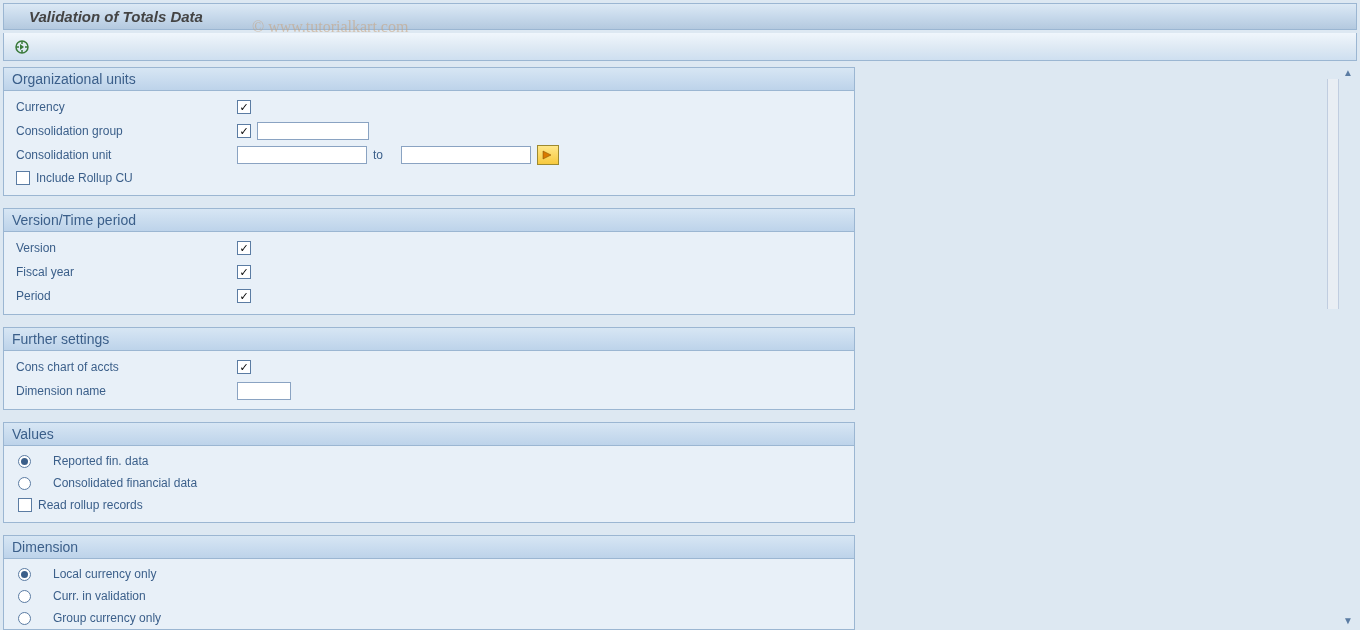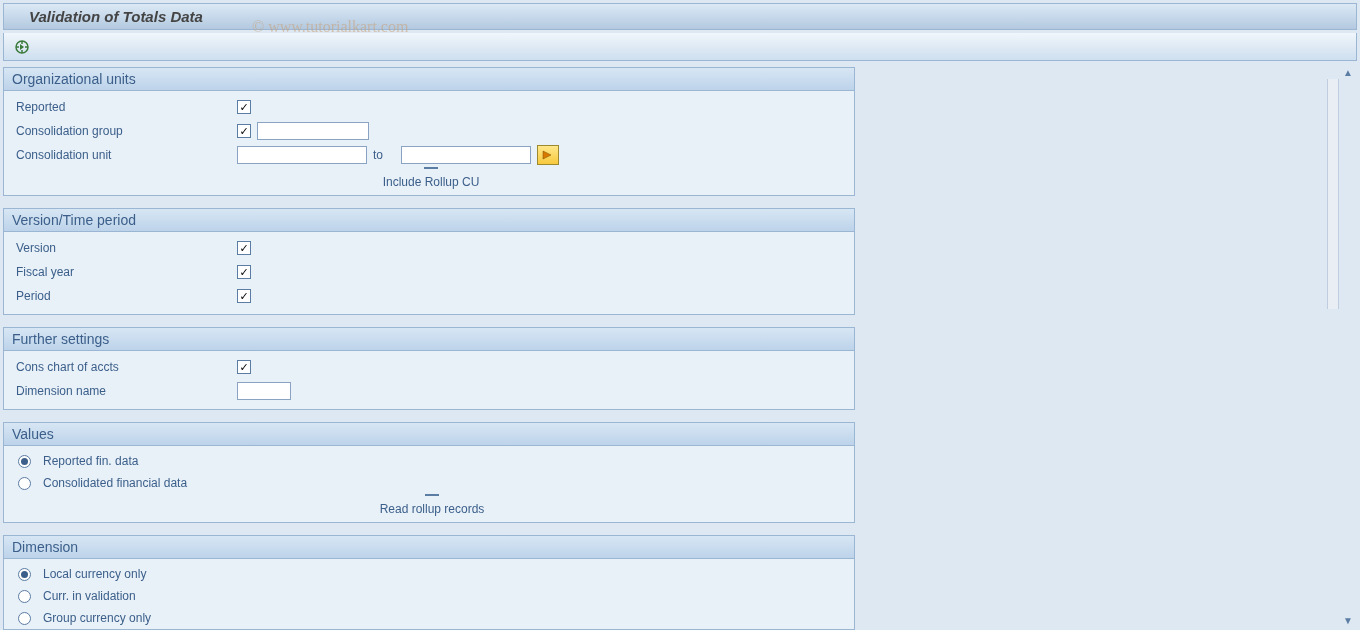--- a/index.html
+++ b/index.html
@@ -144,21 +144,21 @@
     display: inline-flex;
     align-items: center;
     justify-content: center;
     cursor: pointer;
   }
   .radio {
     display: flex;
     align-items: center;
     height: 22px;
     padding-left: 6px;
-    gap: 12px;
+    gap: 22px;
     color: #3b5f8a;
   }
   .radio-dot {
     width: 13px;
     height: 13px;
     border-radius: 50%;
     border: 1px solid #5b7ca3;
     background: #fff;
     display: inline-flex;
     align-items: center;
@@ -172,21 +172,20 @@
     border-radius: 50%;
     background: #3b5f8a;
   }
   .check-row {
     display: flex;
     align-items: center;
     gap: 6px;
     padding-left: 6px;
     height: 22px;
     color: #3b5f8a;
-    flex-direction: column;
   }
   .scroll-arrow {
     position:absolute;
     right: 2px;
     width:14px;
     height:14px;
     font-size:10px;
     color:#5b7ca3;
     text-align:center;
     cursor:pointer;
@@ -214,21 +213,21 @@
 <div class="watermark">© www.tutorialkart.com</div>
 
 <div class="body-area" style="position:relative;">
 
   <div class="content-col">
 
     <div class="group-box">
       <div class="group-header">Organizational units</div>
       <div class="group-body">
         <div class="row">
-          <div class="label">Reported</div>
+          <div class="label">Currency</div>
           <div class="field">
             <span class="checkbox-box">✓</span>
           </div>
         </div>
         <div class="row">
           <div class="label">Consolidation group</div>
           <div class="field">
             <span class="checkbox-box">✓</span>
             <input type="text" class="short" style="width: 112px;" value="">
           </div>

